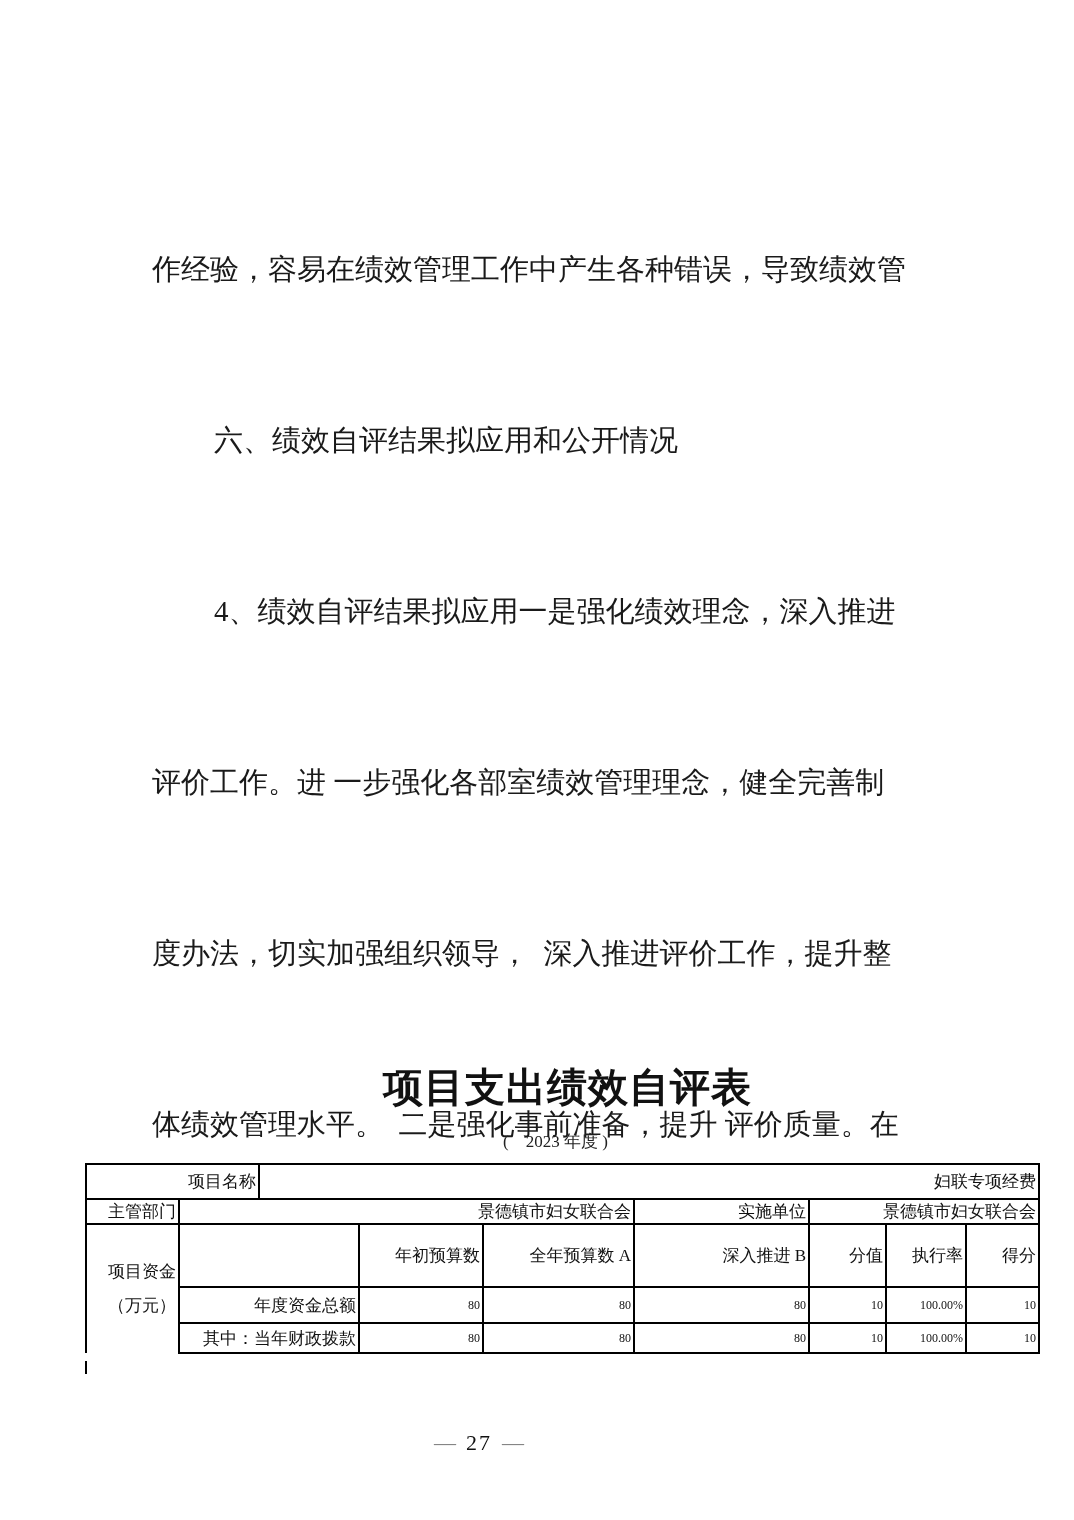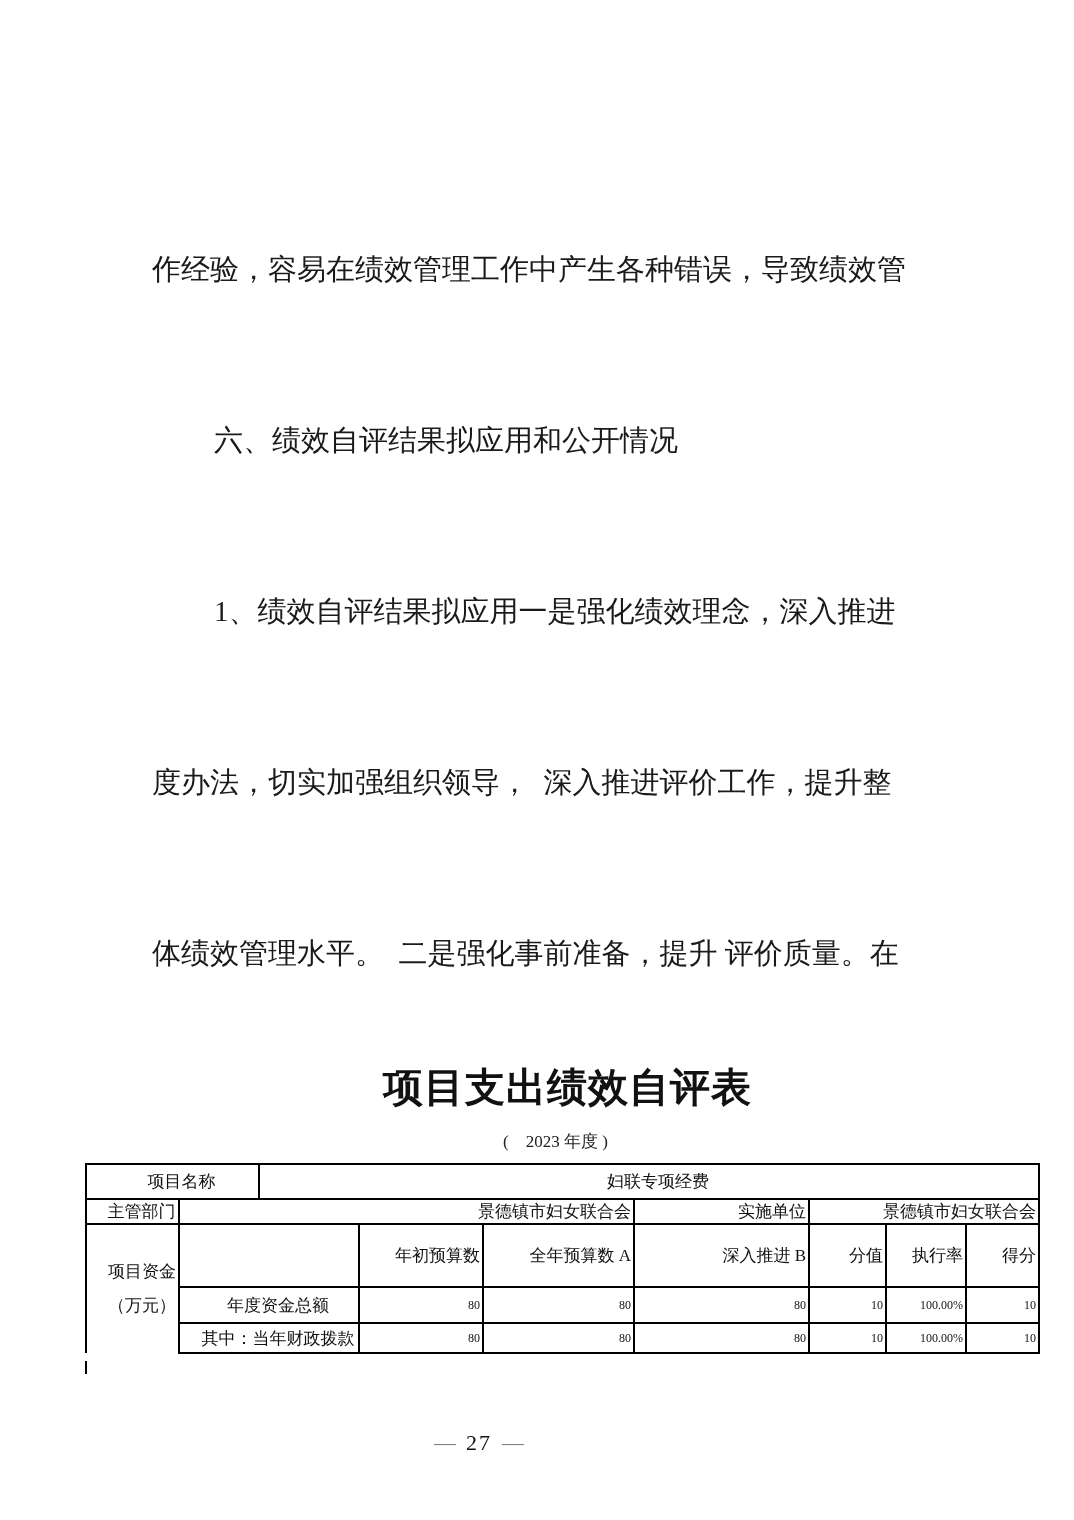--- a/index.html
+++ b/index.html
@@ -52,21 +52,21 @@
     font-size: 17px;
     color: #111;
   }
   table.selfeval td {
     border: 2px solid #000;
     text-align: right;
     vertical-align: middle;
     overflow: hidden;
     padding: 0 2px;
   }
-  table.selfeval td.al { text-align: center; padding-left: 20px; }
+  table.selfeval td.al { text-align: right; padding-left: 20px; }
   table.selfeval td.num { font-size: 12px; }
   .funds-label div { line-height: 34px; }
   .table-stub {
     position: absolute;
     left: 85px; top: 1361px;
     width: 2px; height: 13px;
     background: #000;
   }
   
   .footer {
@@ -80,21 +80,22 @@
   .footer .pgnum { color: #111; letter-spacing: 2px; }
 </style>
 </head>
 <body>
 
 <div class="page">
 
   <div class="body-text">
     <div class="line">作经验，容易在绩效管理工作中产生各种错误，导致绩效管</div>
     <div class="line indent">六、绩效自评结果拟应用和公开情况</div>
-    <div class="line indent">1、绩效自评结果拟应用一是强化绩效理念，深入推进</div>
+    <div class="line indent">4、绩效自评结果拟应用一是强化绩效理念，深入推进</div>
+    <div class="line">评价工作。进 一步强化各部室绩效管理理念，健全完善制</div>
     <div class="line">度办法，切实加强组织领导，  深入推进评价工作，提升整</div>
     <div class="line">体绩效管理水平。  二是强化事前准备，提升 评价质量。在</div>
     
     
     
     
     
     
     
     

